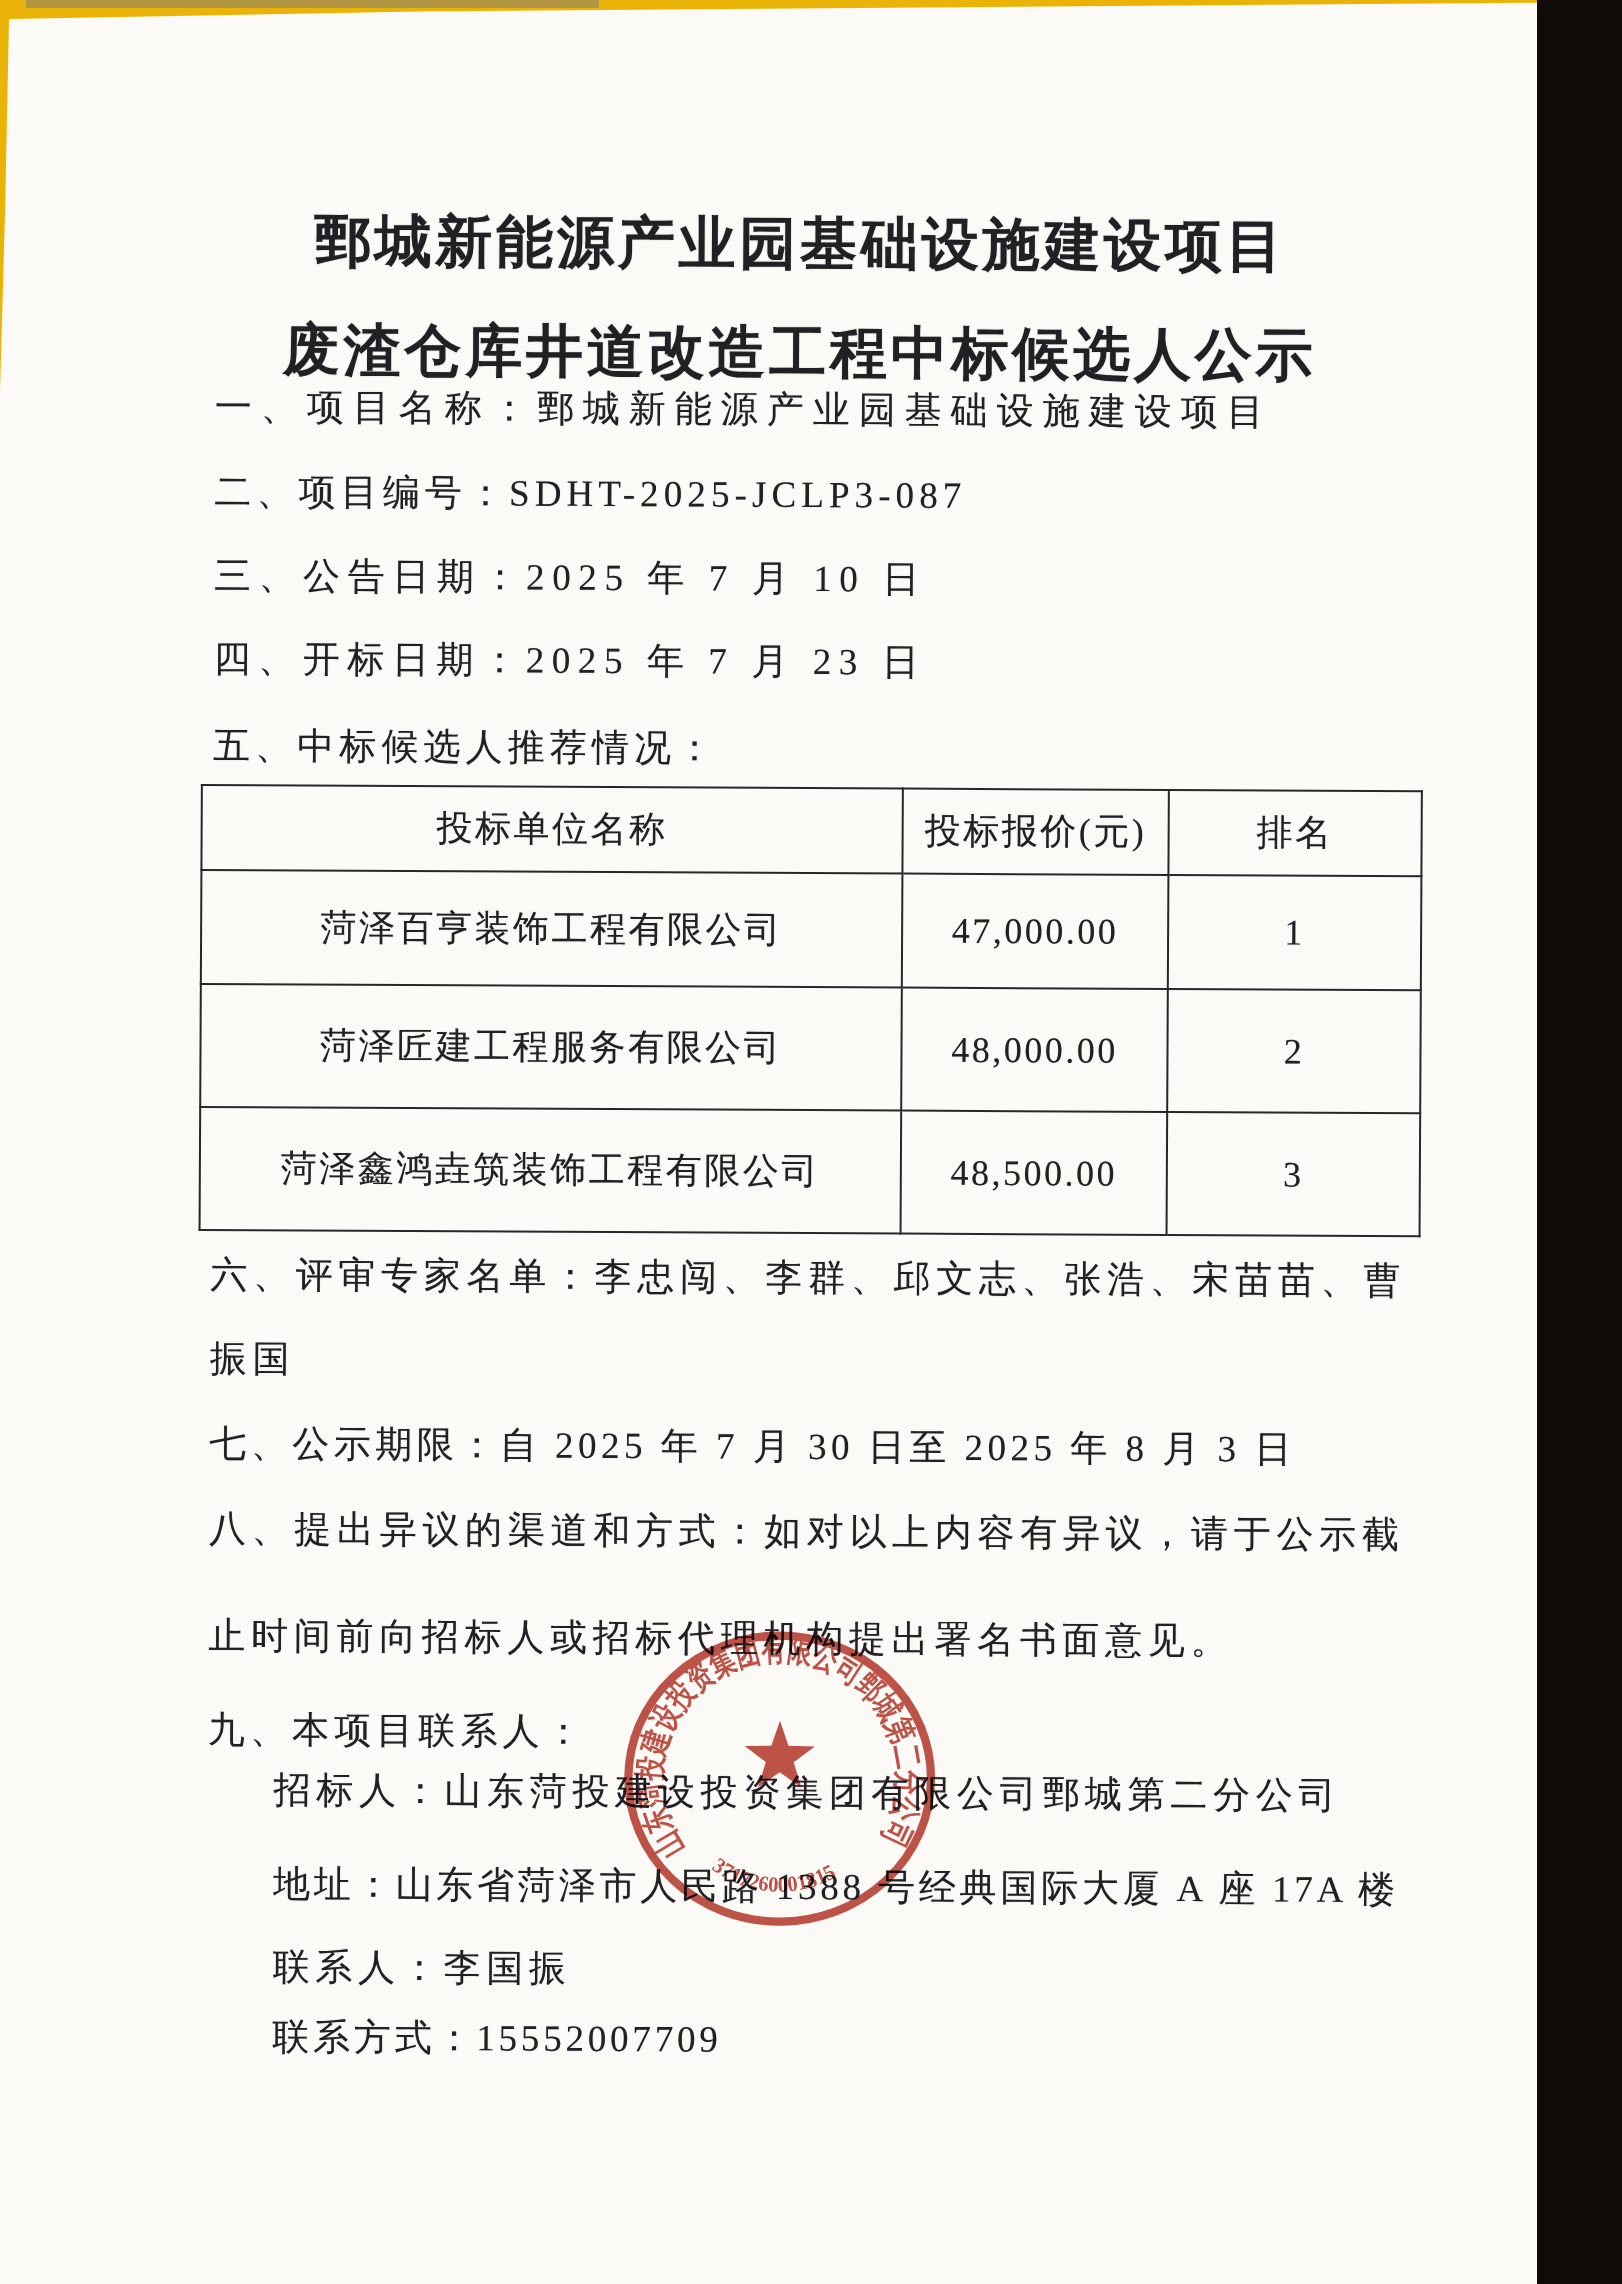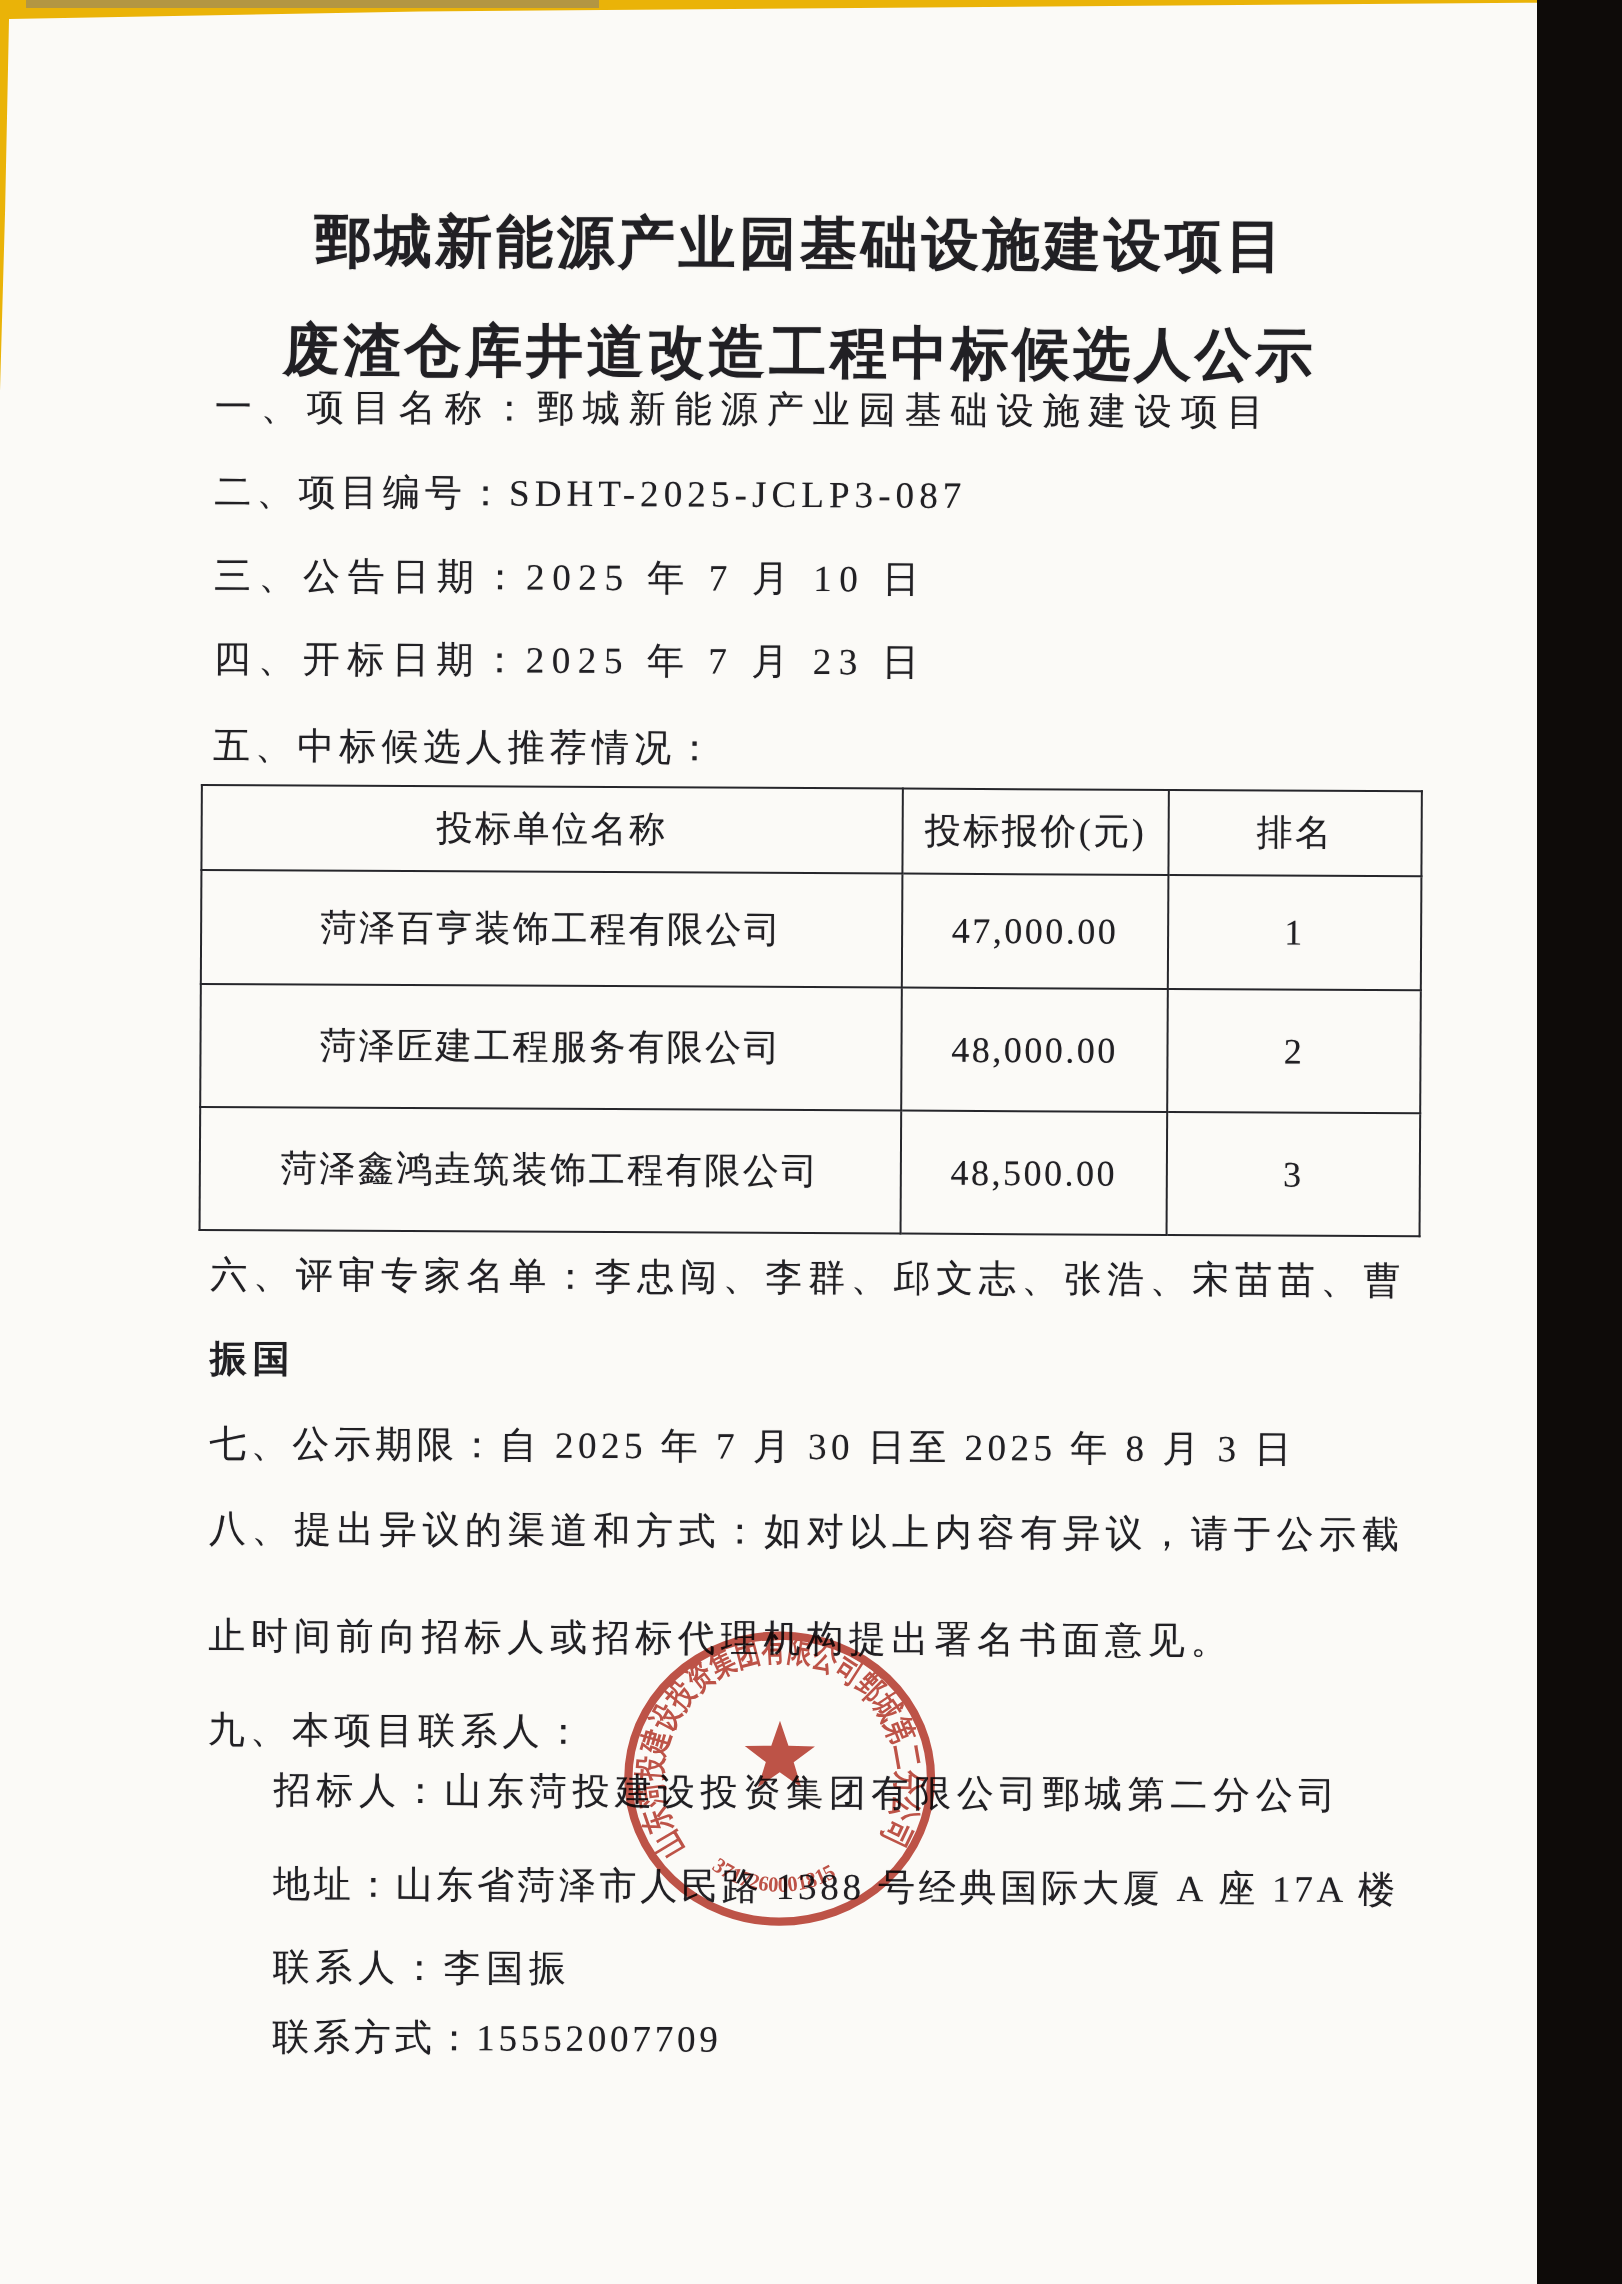--- a/index.html
+++ b/index.html
@@ -115,21 +115,21 @@
         <tr class="r3">
           <td>菏泽鑫鸿垚筑装饰工程有限公司</td>
           <td>48,500.00</td>
           <td>3</td>
         </tr>
       </tbody>
         </table>
     </div>
 
     <div class="bline ls9" style="top:1257px;">六、评审专家名单：李忠闯、李群、邱文志、张浩、宋苗苗、曹</div>
-    <div class="bline ls9" style="top:1341px;font-weight:bold;">振国</div>
+    <div class="bline ls9" style="top:1341px;">振国</div>
     <div class="bline ls7" style="top:1426px;">七、公示期限：自 2025 年 7 月 30 日至 2025 年 8 月 3 日</div>
     <div class="bline ls9" style="top:1511px;">八、提出异议的渠道和方式：如对以上内容有异议，请于公示截</div>
     <div class="bline ls9" style="top:1618px;">止时间前向招标人或招标代理机构提出署名书面意见。</div>
     <div class="bline ls8" style="top:1712px;">九、本项目联系人：</div>
 
     <div class="bline cline ls9" style="top:1772px;">招标人：山东菏投建设投资集团有限公司鄄城第二分公司</div>
     <div class="bline cline ls6" style="top:1866px;">地址：山东省菏泽市人民路 1388 号经典国际大厦 A 座 17A 楼</div>
     <div class="bline cline ls9" style="top:1949px;">联系人：李国振</div>
     <div class="bline cline ls6" style="top:2019px;">联系方式：15552007709</div>
 

